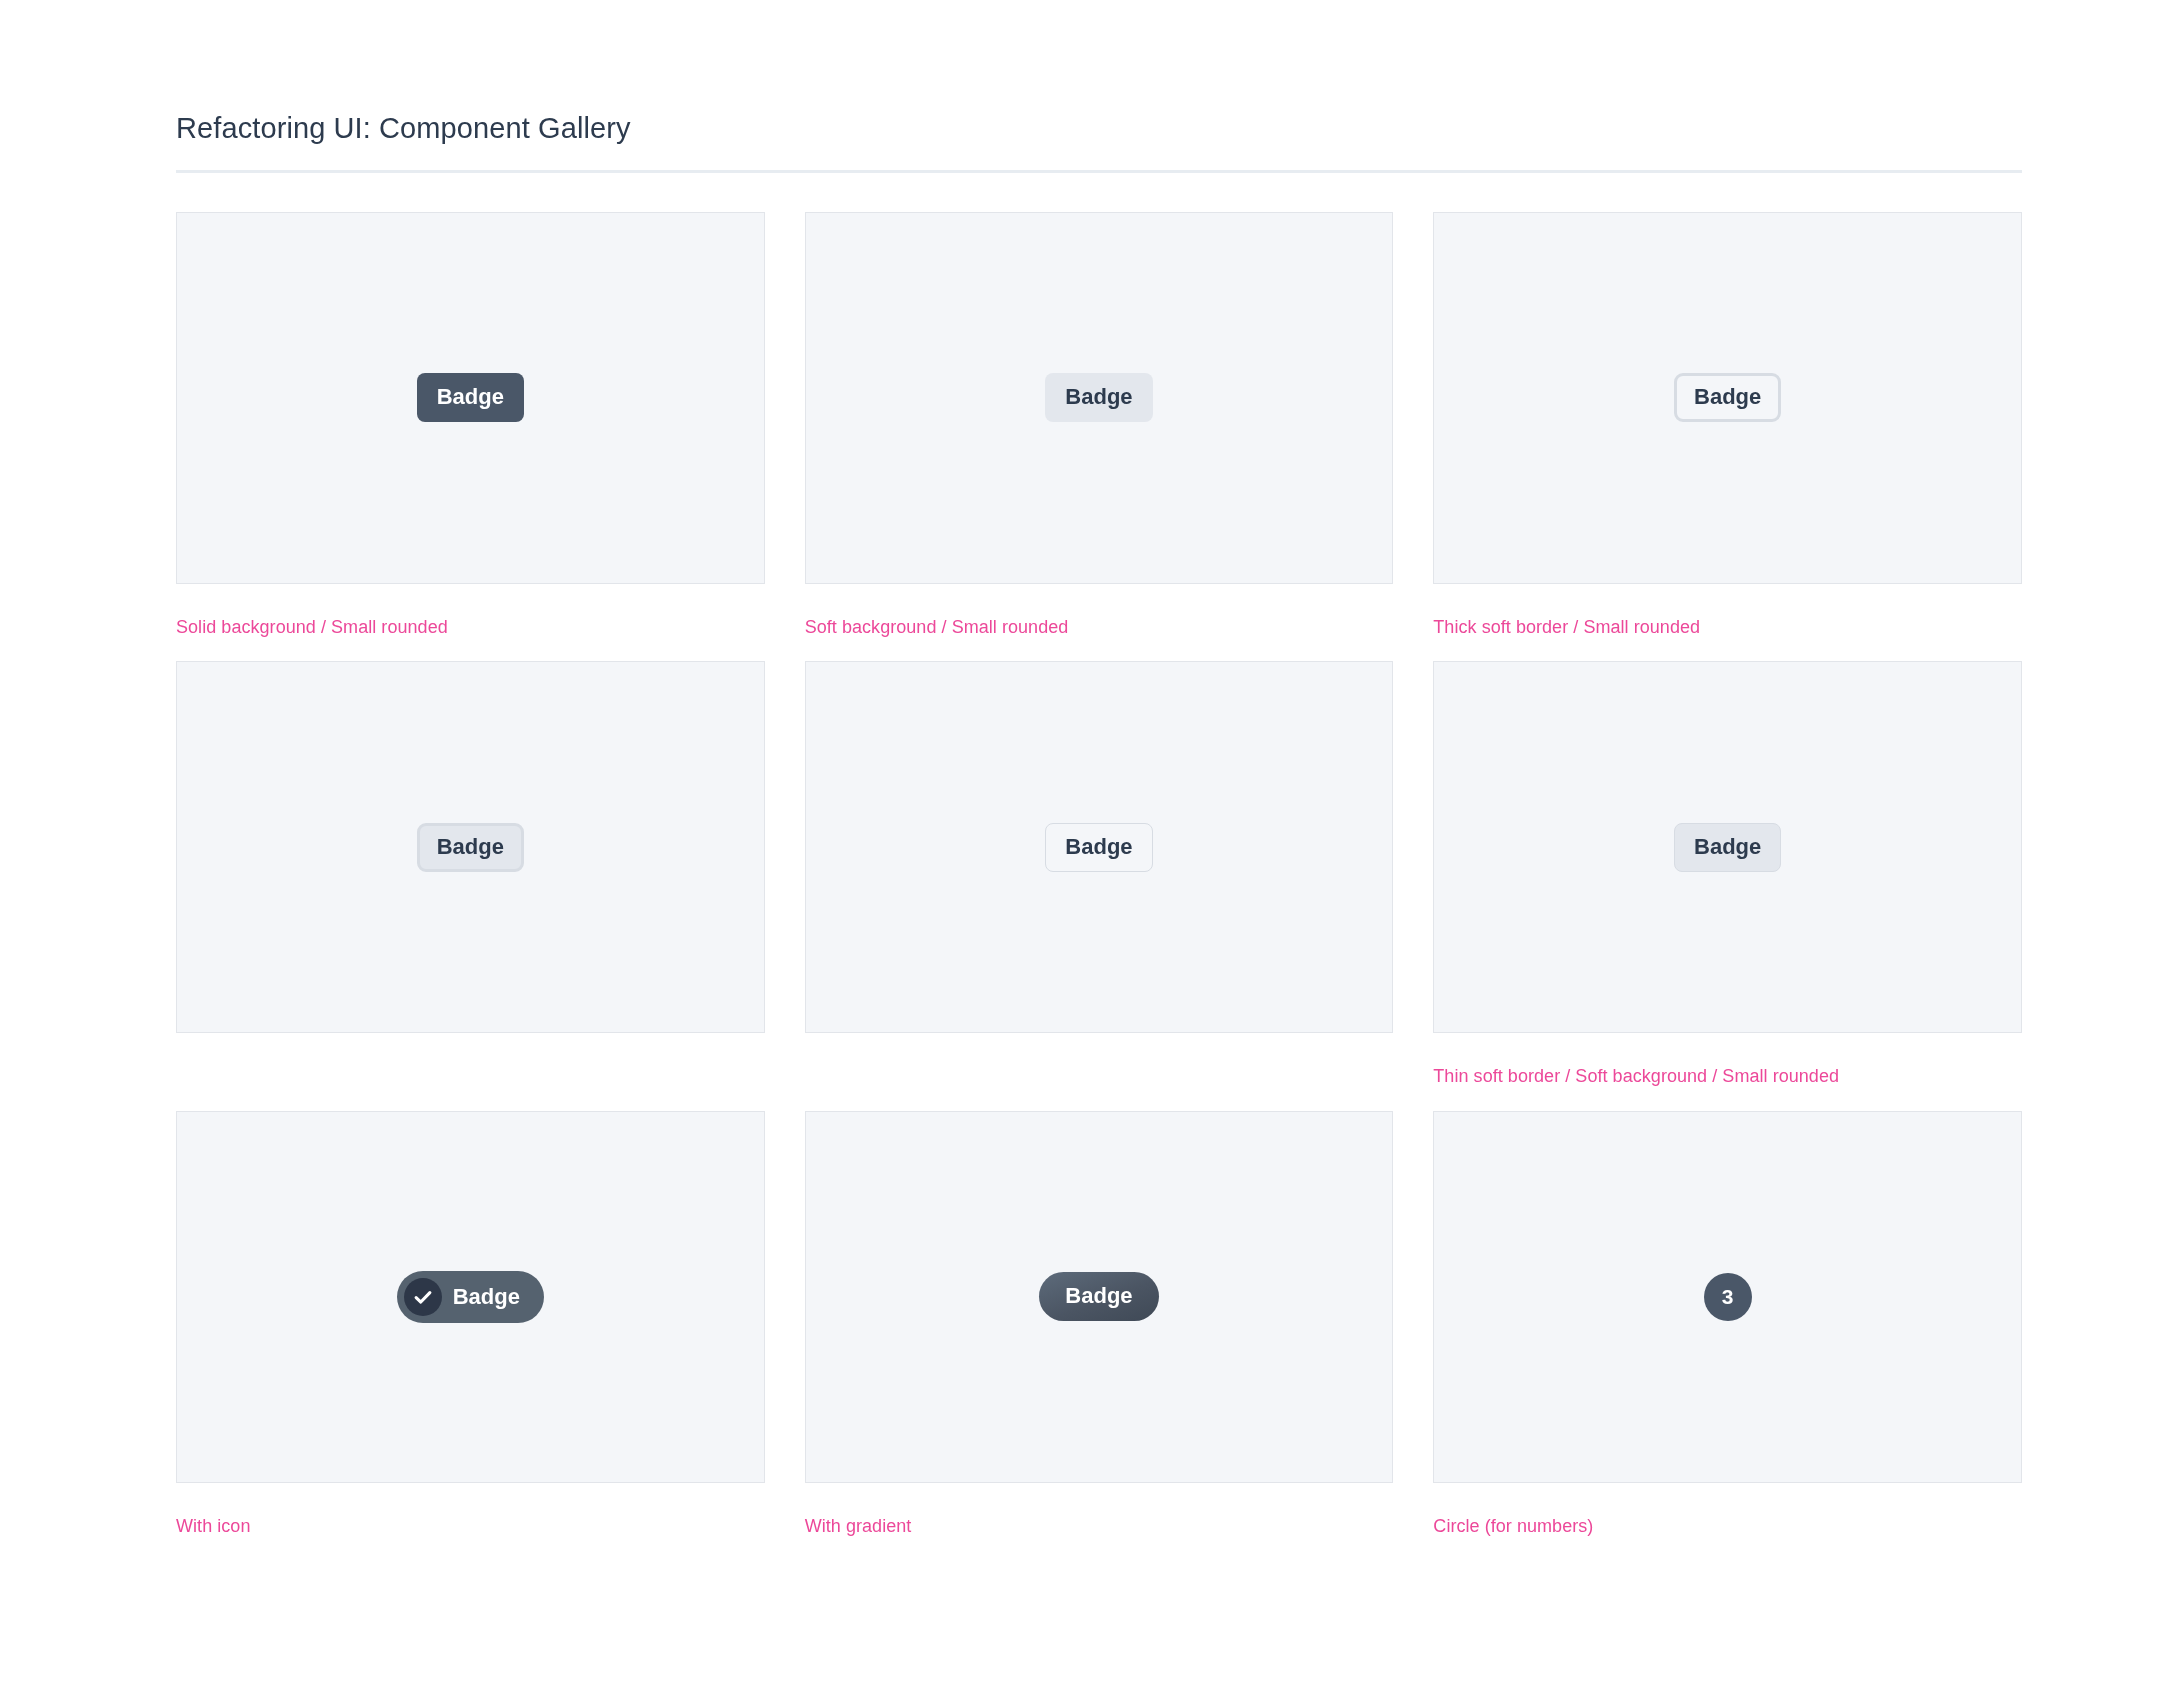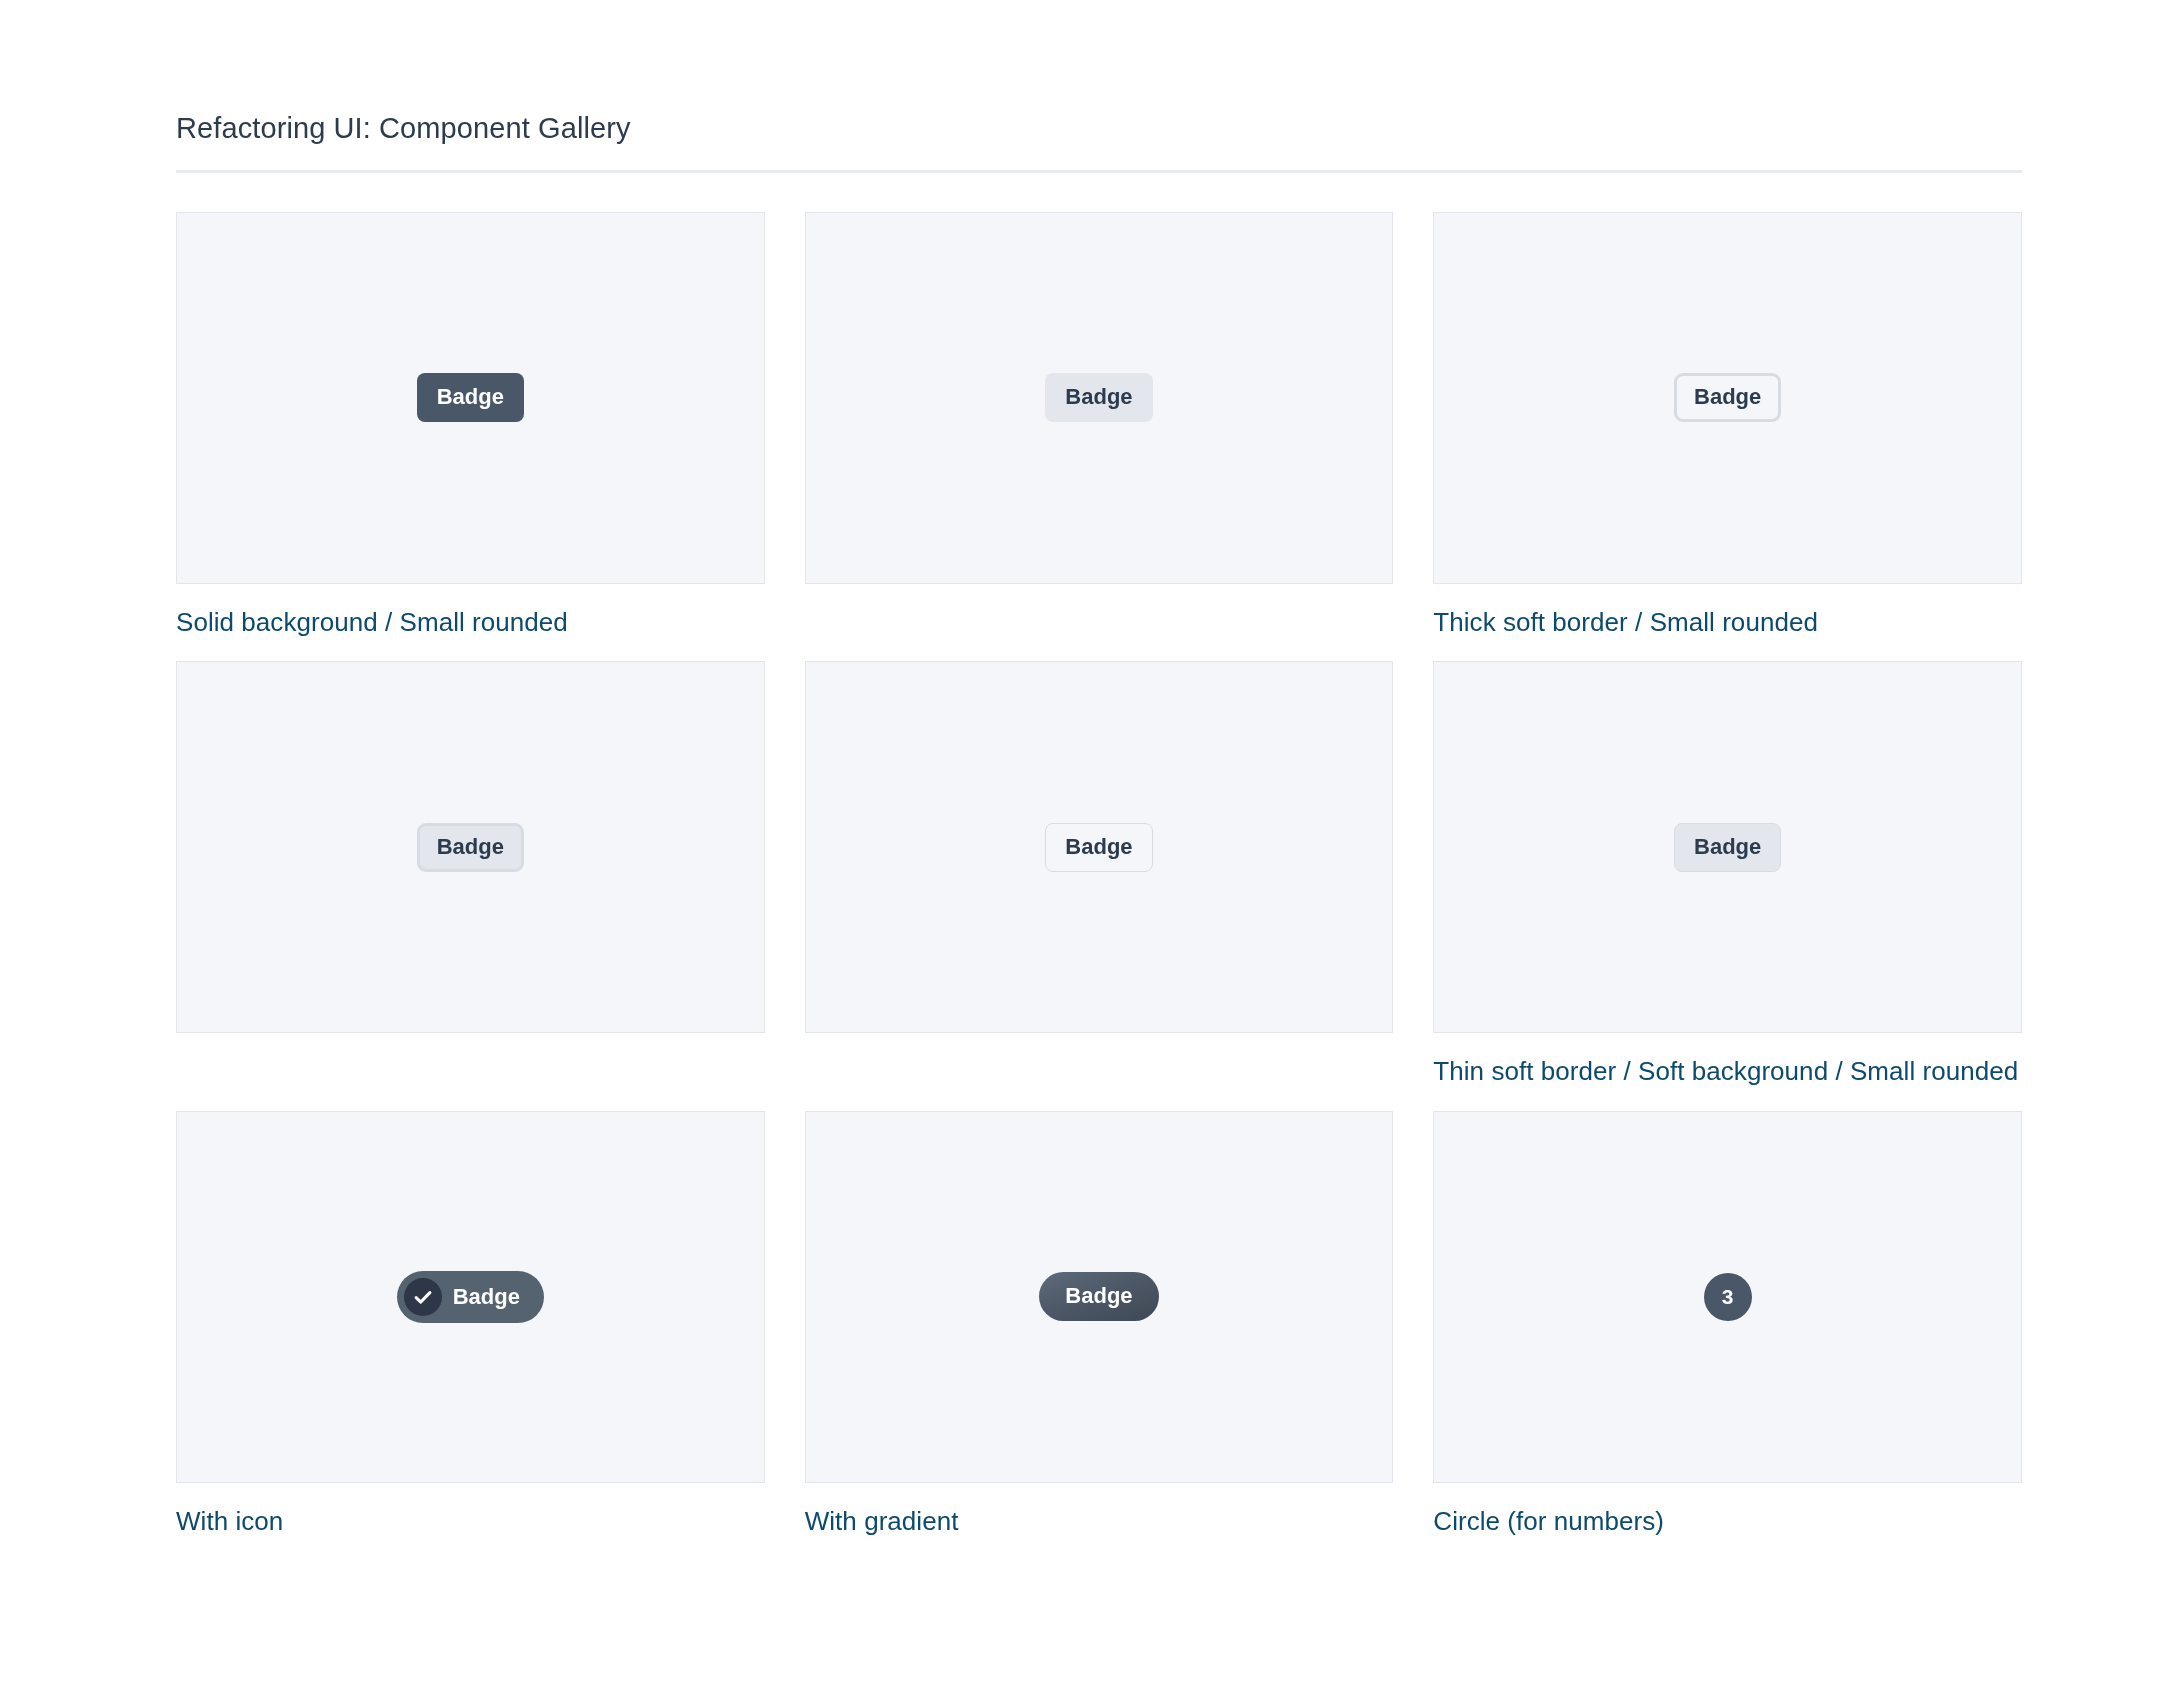--- a/index.html
+++ b/index.html
@@ -51,23 +51,23 @@
   .preview-card {
     height: 372px;
     background: #f4f6f9;
     border: 1px solid #e2e5ea;
     box-sizing: border-box;
     display: flex;
     align-items: center;
     justify-content: center;
   }
   .cell-caption {
-    margin-top: 22px;
-    font-size: 26px;
-    color: #0c4a6e;
+    margin-top: 32px;
+    font-size: 18px;
+    color: #ec4899;
     line-height: 1.25;
     letter-spacing: 0.05px;
   }
 
   
   .badge {
     display: inline-flex;
     align-items: center;
     justify-content: center;
     font-size: 22px;
@@ -186,20 +186,21 @@
       <div class="preview-card">
         <span class="badge badge--solid">Badge</span>
       </div>
       <div class="cell-caption">Solid background / Small rounded</div>
     </div>
 
     <div class="gallery-cell">
       <div class="preview-card">
         <span class="badge badge--soft">Badge</span>
       </div>
+      <div class="cell-caption">Soft background / Small rounded</div>
     </div>
 
     <div class="gallery-cell">
       <div class="preview-card">
         <span class="badge badge--thick-border">Badge</span>
       </div>
       <div class="cell-caption">Thick soft border / Small rounded</div>
     </div>
 
     <div class="gallery-cell">

